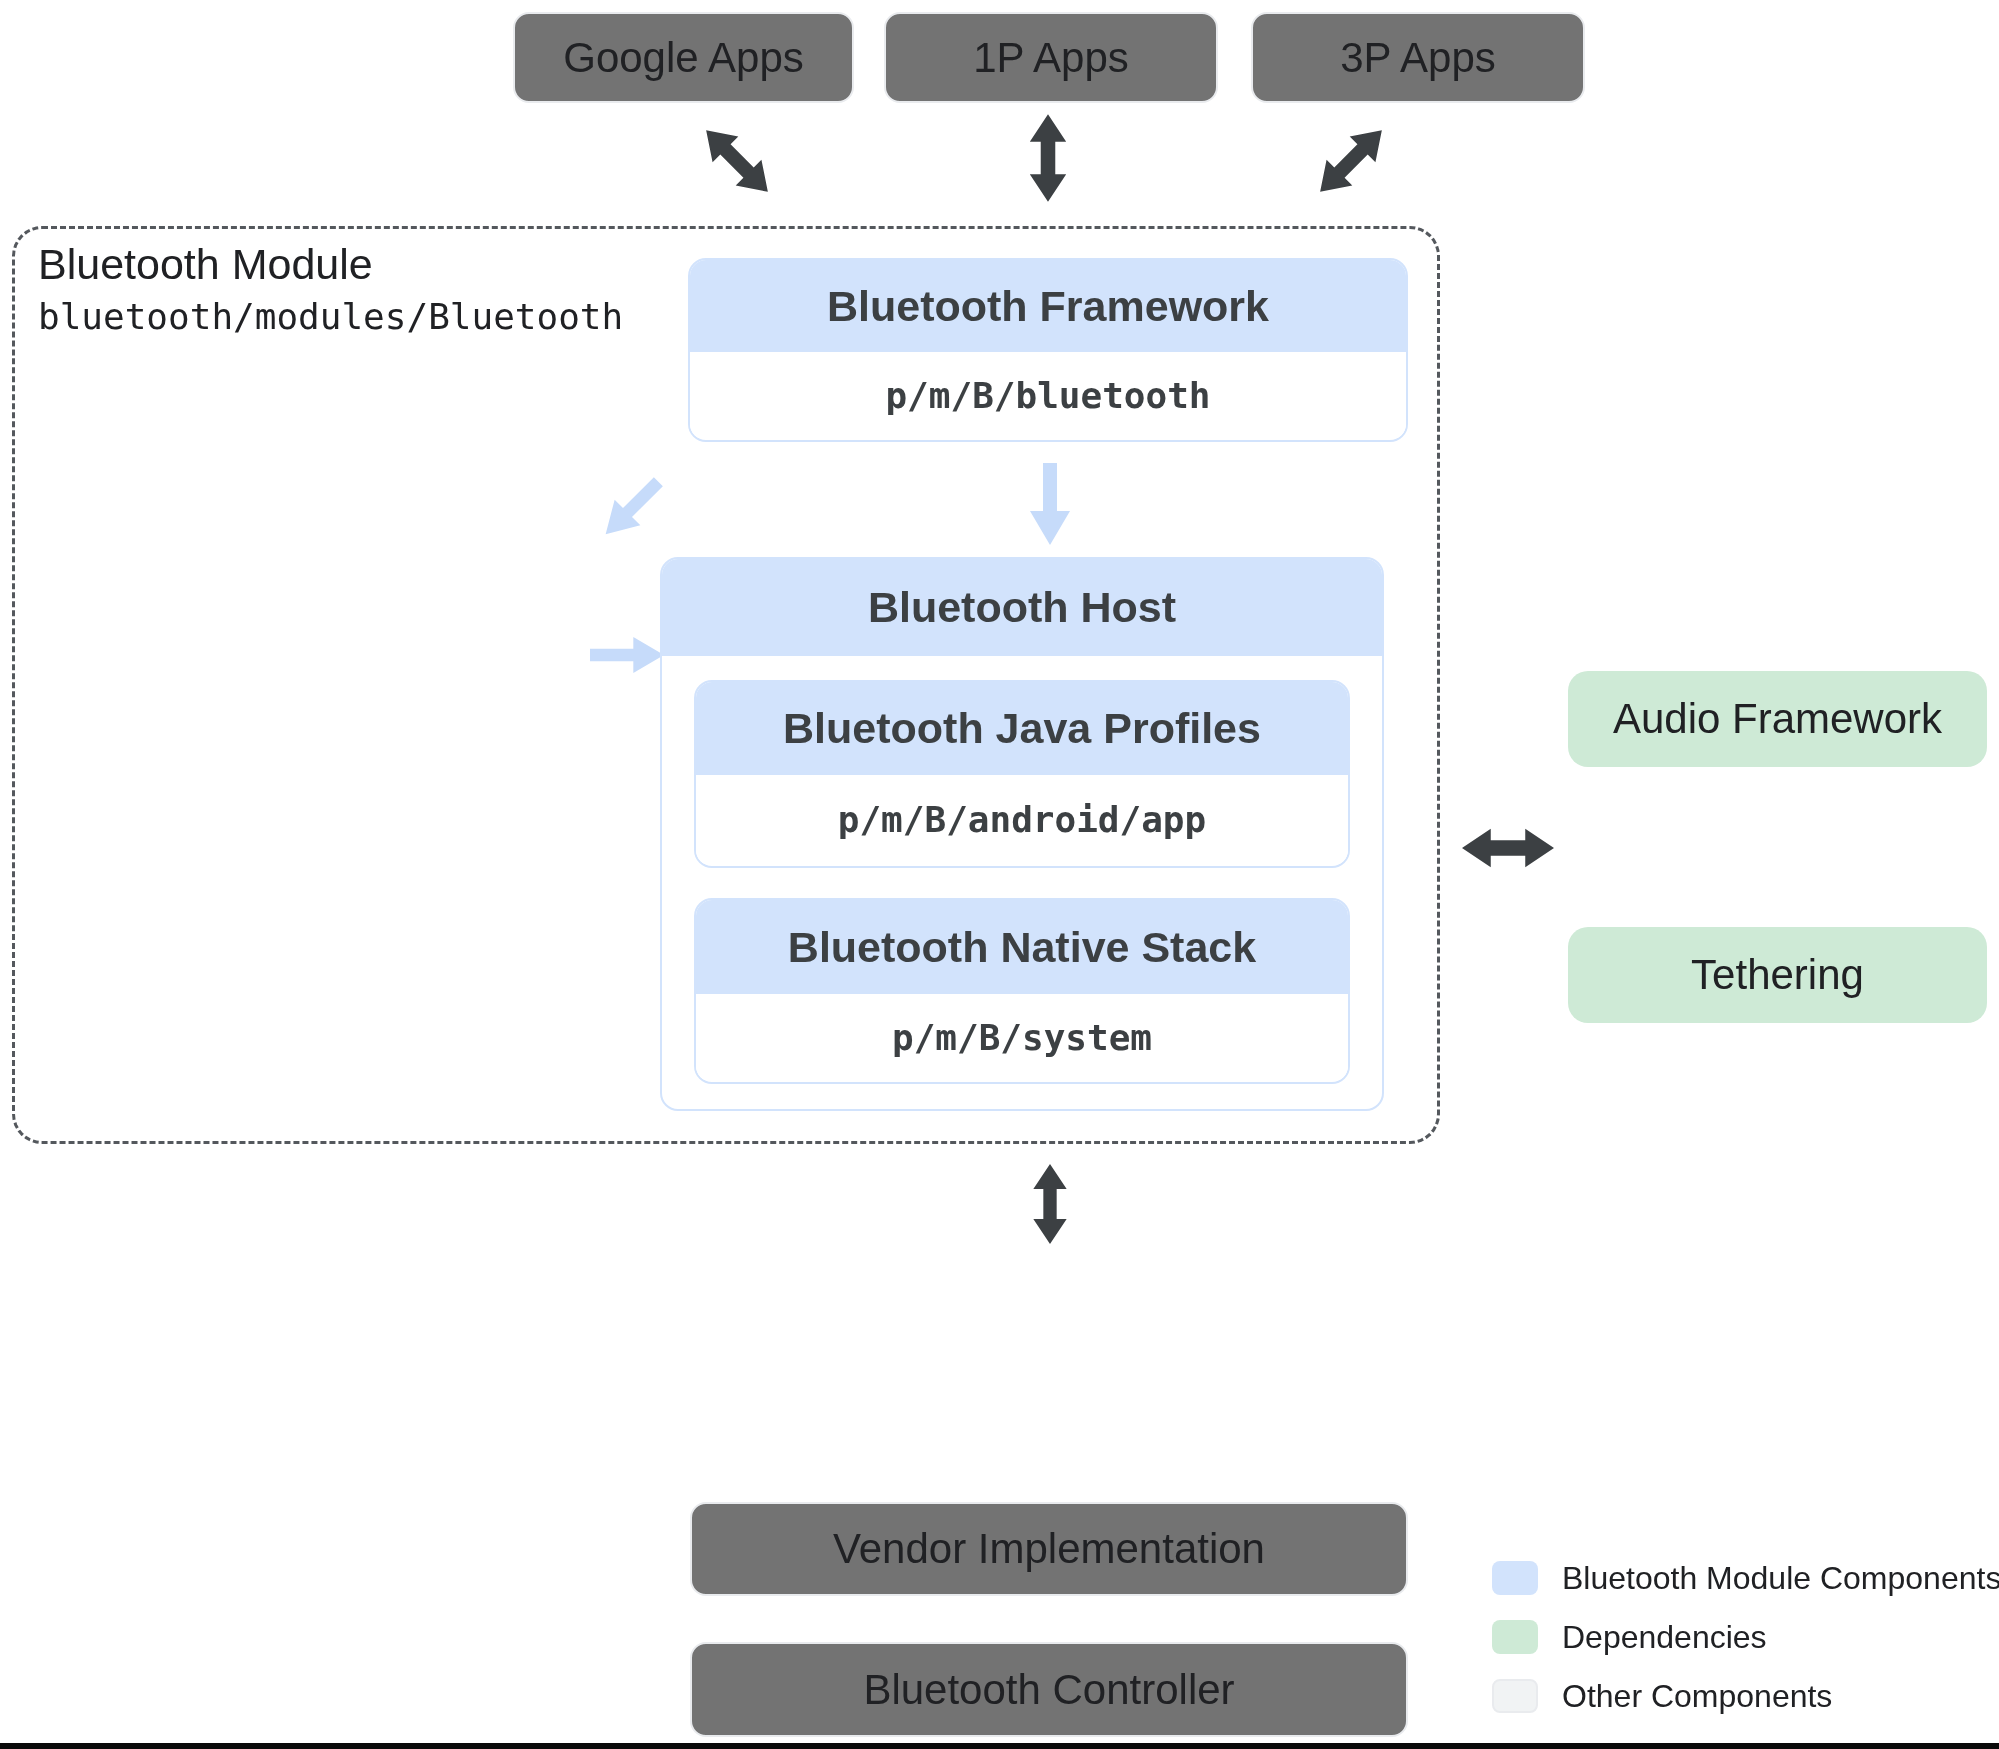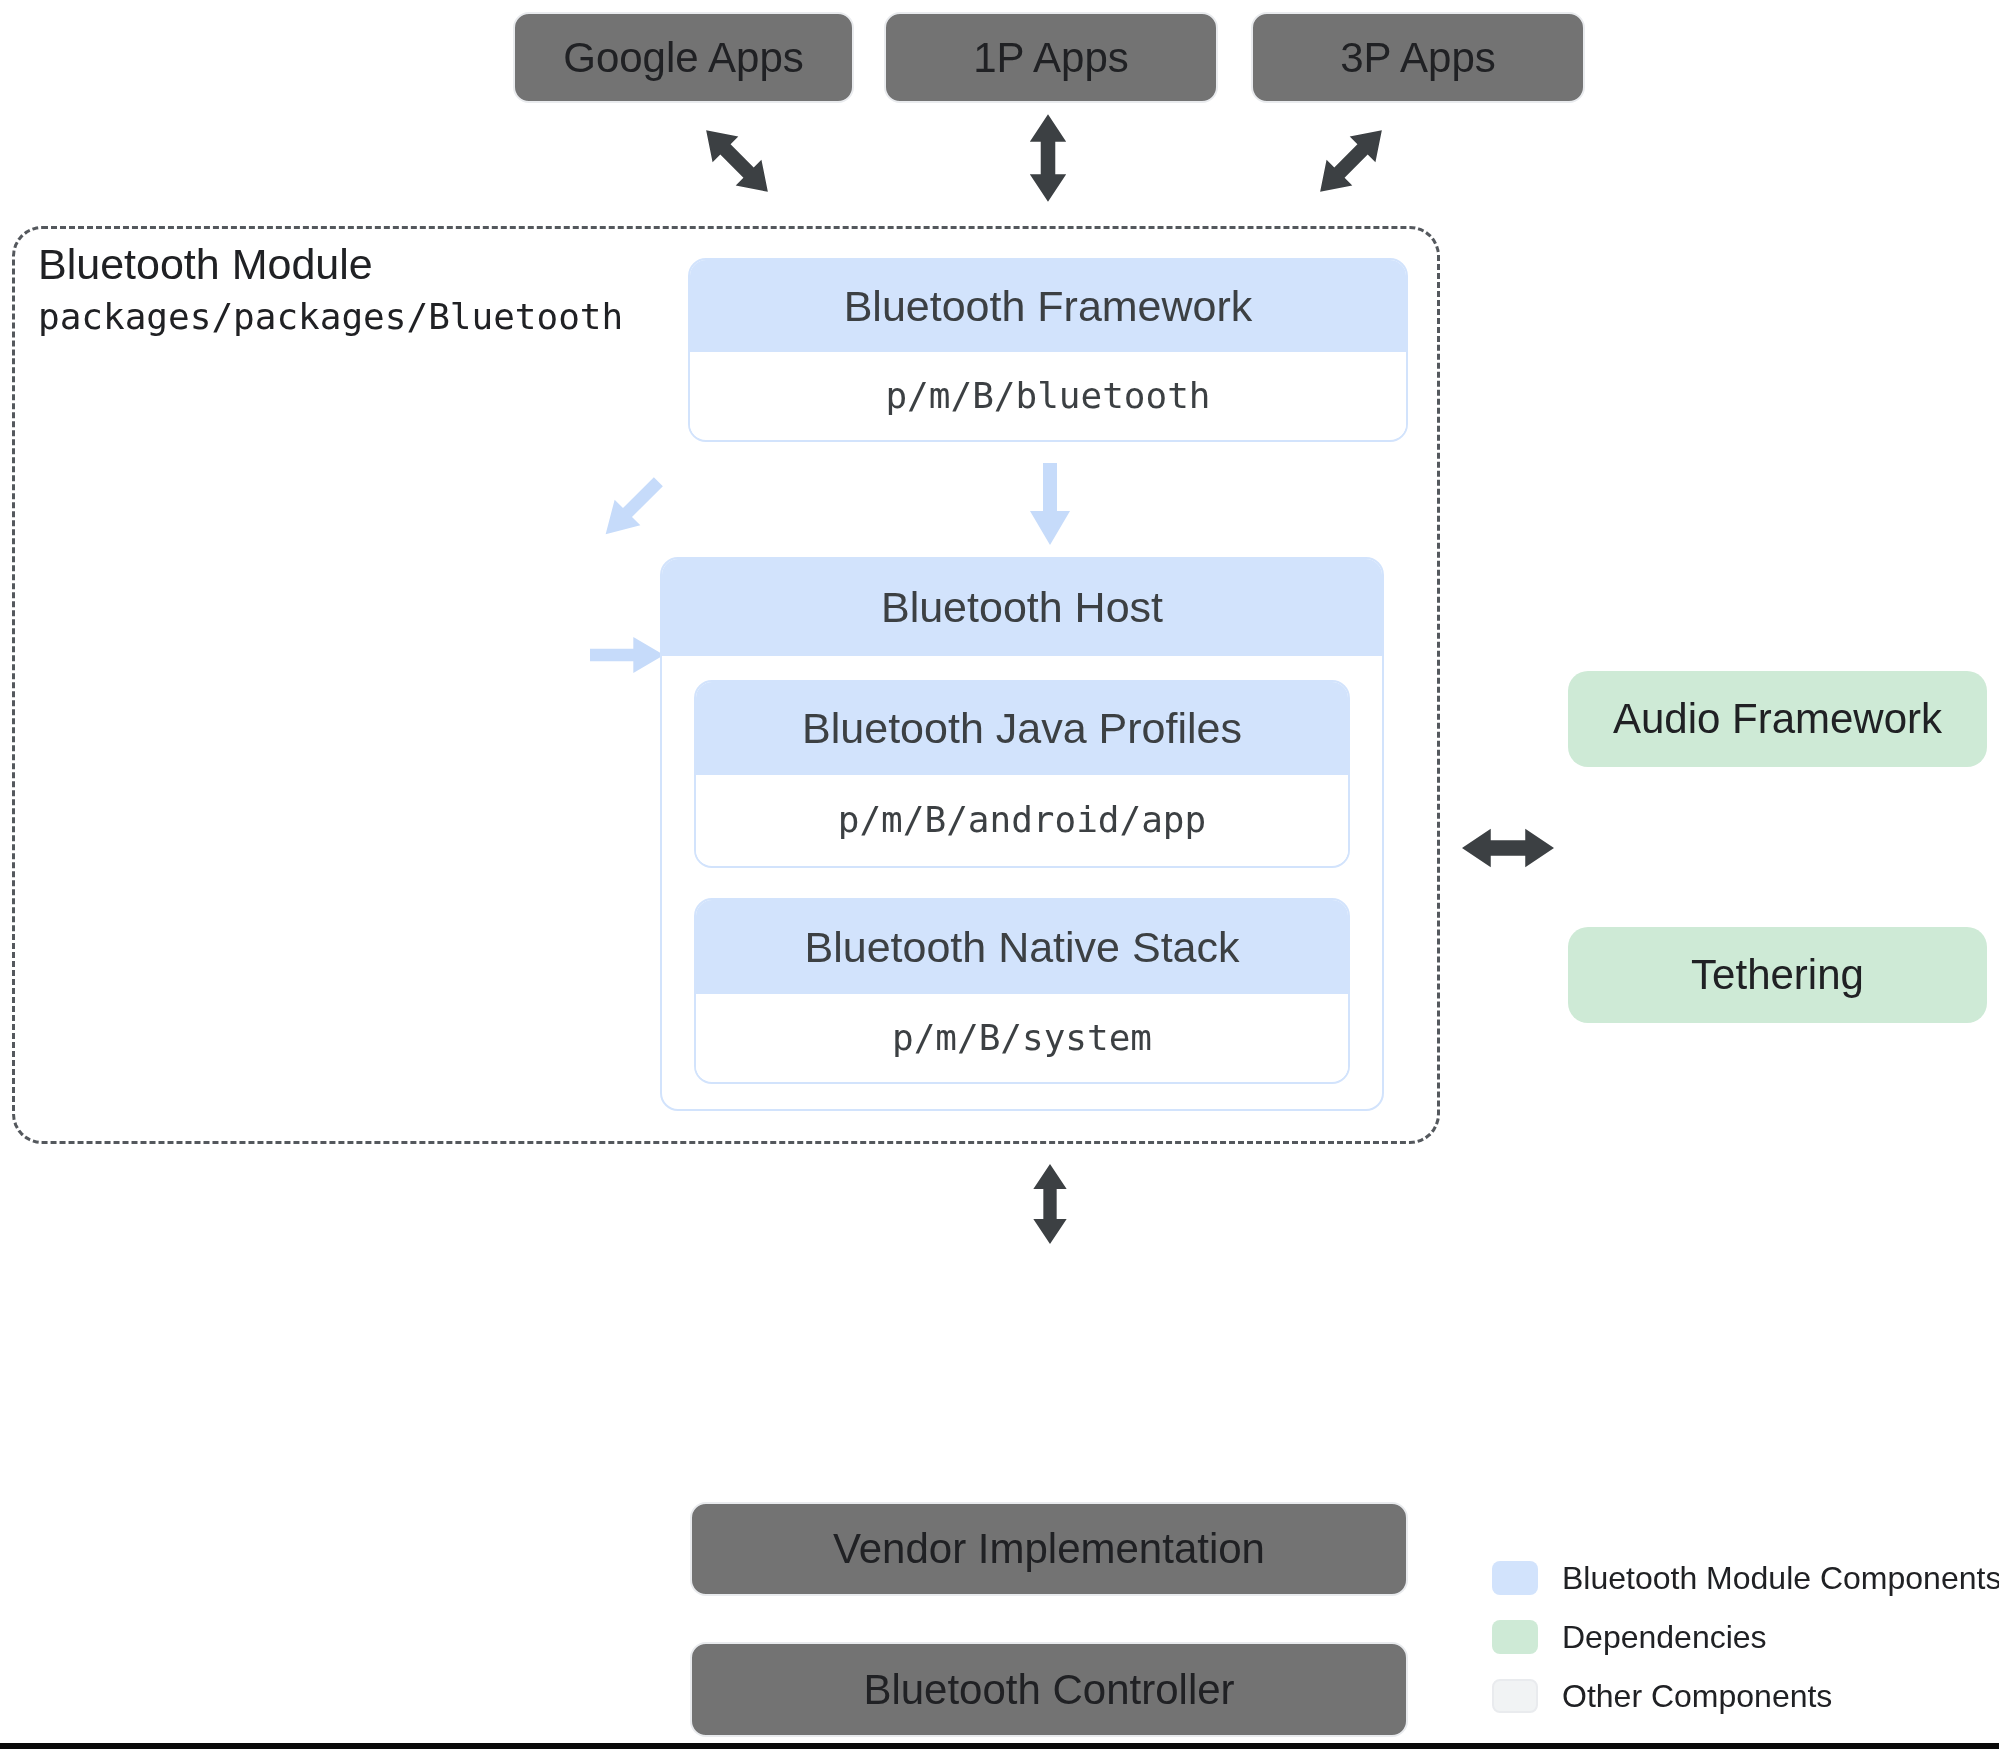--- a/index.html
+++ b/index.html
@@ -19,21 +19,21 @@
   }
   .dep{
     display:flex;align-items:center;justify-content:center;
     background:#ceead6;border-radius:20px;
     font-size:42px;color:#202124;
   }
   
   .card{
     border-radius:18px;overflow:hidden;background:#ffffff;
   }
-  .card.blue{border:2px solid #d2e3fc;}
+  .card.blue{border:2px solid #d2e3fc;font-weight:bold;}
   .card.green{border:2px solid #ceead6;}
   .card-head{
     display:flex;align-items:center;justify-content:center;
     font-size:43px;color:#3c4043;
   }
   .card.blue .card-head{background:#d2e3fc;}
   .card.green .card-head{background:#ceead6;}
   .card-body{
     display:flex;align-items:center;justify-content:center;
     background:#ffffff;
@@ -87,21 +87,21 @@
       </svg>
   </div>
   <div class="abs arrow" style="left:1331px;top:115px;width:40px;height:92px;transform:rotate(45deg);">
     <svg width="40" height="92" viewBox="0 0 44 96">
         <polygon fill="currentColor" points="22,0 42,30 30,30 30,66 42,66 22,96 2,66 14,66 14,30 2,30"></polygon>
       </svg>
   </div>
 
   <div class="abs dashed" style="left:12px;top:226px;width:1428px;height:918px;"></div>
   <div class="abs module-title" style="left:38px;top:240px;">Bluetooth Module</div>
-  <div class="abs module-path" style="left:38px;top:296px;">packages/packages/Bluetooth</div>
+  <div class="abs module-path" style="left:38px;top:296px;">bluetooth/modules/Bluetooth</div>
 
   <div class="abs card blue" style="left:688px;top:258px;width:720px;height:184px;">
     <div class="card-head" style="height:92px;">Bluetooth Framework</div>
     <div class="card-body" style="height:86px;">p/m/B/bluetooth</div>
   </div>
 
   <div class="abs arrow blue" style="left:1028px;top:463px;width:44px;height:82px;">
     <svg width="44" height="82" viewBox="0 0 44 82">
         <polygon fill="currentColor" points="15,0 29,0 29,48 42,48 22,82 2,48 15,48"></polygon>
       </svg>

